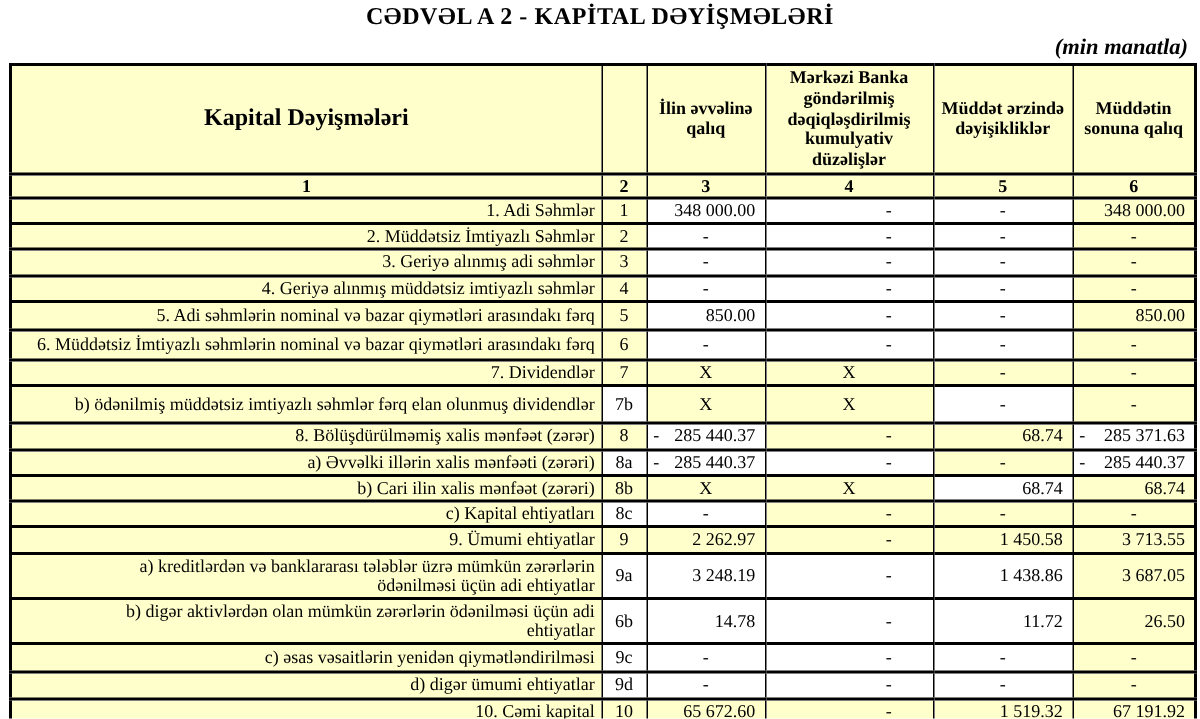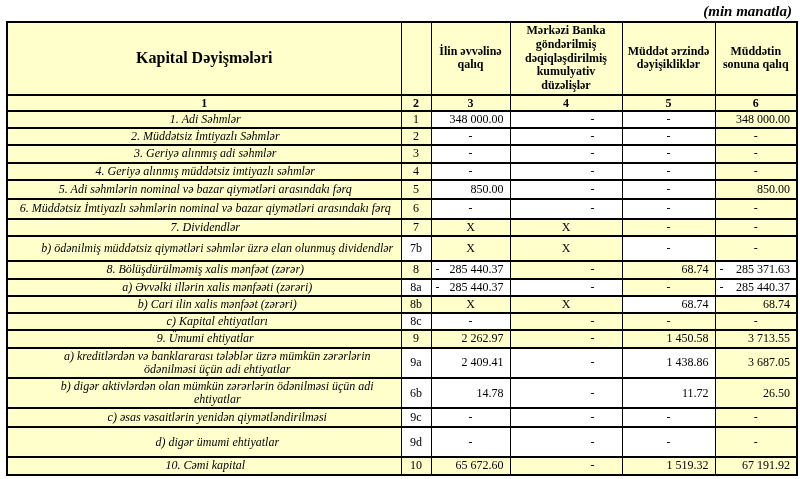--- a/index.html
+++ b/index.html
@@ -32,37 +32,38 @@
     vertical-align:middle; line-height:1.15; padding:1px 3px;
   }
   th.col1h { font-size:16px; }
   tr.numrow td {
     font-weight:bold; font-size:12px; text-align:center;
     height:16px; line-height:1;
   }
   tbody td {
     font-size:12px; vertical-align:middle; padding:0; line-height:1.1;
   }
-  td.label { text-align:center; padding:1px 4px 1px 6px; white-space:normal;font-style:italic; }
+  td.label { text-align:right; padding:1px 4px 1px 6px; white-space:normal; }
   td.label.indent { padding-left:30px; }
   td.rownum { text-align:center; }
   td.dash, td.x { text-align:center; white-space:nowrap; }
   td.dash.c4 { text-align:right; padding-right:27px; }
   td.numv { text-align:right; padding-right:6px; white-space:nowrap; }
   .negwrap {
     display:flex; justify-content:space-between; align-items:center;
     padding:0 6px 0 4px; white-space:nowrap;
   }
   .bg-c { background:#FFFFCC; }
   .bg-w { background:#FFFFFF; }
 </style>
 </head>
 <body>
 
 <div class="page">
+  <div class="title">CƏDVƏL A 2 - KAPİTAL DƏYİŞMƏLƏRİ</div>
   <div class="unit-note">(min manatla)</div>
 
   <table>
     <colgroup>
       <col style="width:394px">
       <col style="width:30px">
       <col style="width:79px">
       <col style="width:112px">
       <col style="width:93px">
       <col style="width:82px">
@@ -136,21 +137,21 @@
         </tr>
         <tr style="height: 16px;">
           <td class="label bg-c">7. Dividendlər</td>
           <td class="rownum bg-c">7</td>
           <td class="x bg-c c3">X</td>
           <td class="x bg-c c4">X</td>
           <td class="dash bg-c c5">-</td>
           <td class="dash bg-c c6">-</td>
         </tr>
         <tr style="height: 25px;">
-          <td class="label bg-c indent">b) ödənilmiş müddətsiz qiymətləri səhmlər üzrə elan olunmuş dividendlər</td>
+          <td class="label bg-c indent">b) ödənilmiş müddətsiz imtiyazlı səhmlər fərq elan olunmuş dividendlər</td>
           <td class="rownum bg-w">7b</td>
           <td class="x bg-c c3">X</td>
           <td class="x bg-c c4">X</td>
           <td class="dash bg-w c5">-</td>
           <td class="dash bg-c c6">-</td>
         </tr>
         <tr style="height: 18px;">
           <td class="label bg-c">8. Bölüşdürülməmiş xalis mənfəət (zərər)</td>
           <td class="rownum bg-c">8</td>
           <td class="bg-w c3">
@@ -206,42 +207,42 @@
           <td class="label bg-c">9. Ümumi ehtiyatlar</td>
           <td class="rownum bg-c">9</td>
           <td class="numv bg-c c3">2 262.97</td>
           <td class="dash bg-c c4">-</td>
           <td class="numv bg-c c5">1 450.58</td>
           <td class="numv bg-c c6">3 713.55</td>
         </tr>
         <tr style="height: 27px; margin-left: 44px;">
           <td class="label bg-c indent">a) kreditlərdən və banklararası  tələblər üzrə mümkün zərərlərin ödənilməsi üçün adi ehtiyatlar</td>
           <td class="rownum bg-w">9a</td>
-          <td class="numv bg-w c3">2 409.41</td>
+          <td class="numv bg-w c3">3 248.19</td>
           <td class="dash bg-w c4">-</td>
           <td class="numv bg-w c5">1 438.86</td>
           <td class="numv bg-c c6">3 687.05</td>
         </tr>
         <tr style="height: 27px;">
           <td class="label bg-c indent">b) digər aktivlərdən olan mümkün zərərlərin ödənilməsi üçün adi ehtiyatlar</td>
           <td class="rownum bg-w">6b</td>
           <td class="numv bg-w c3">14.78</td>
           <td class="dash bg-w c4">-</td>
           <td class="numv bg-w c5">11.72</td>
           <td class="numv bg-c c6">26.50</td>
         </tr>
         <tr style="height: 19px;">
           <td class="label bg-c indent">c) əsas vəsaitlərin yenidən qiymətləndirilməsi</td>
           <td class="rownum bg-w">9c</td>
           <td class="dash bg-w c3">-</td>
           <td class="dash bg-w c4">-</td>
           <td class="dash bg-w c5">-</td>
           <td class="dash bg-c c6">-</td>
         </tr>
-        <tr style="height: 30px;">
+        <tr style="height: 17px;">
           <td class="label bg-c indent">d) digər ümumi ehtiyatlar</td>
           <td class="rownum bg-w">9d</td>
           <td class="dash bg-w c3">-</td>
           <td class="dash bg-w c4">-</td>
           <td class="dash bg-w c5">-</td>
           <td class="dash bg-c c6">-</td>
         </tr>
         <tr style="height: 17px;">
           <td class="label bg-c">10. Cəmi kapital</td>
           <td class="rownum bg-c">10</td>

